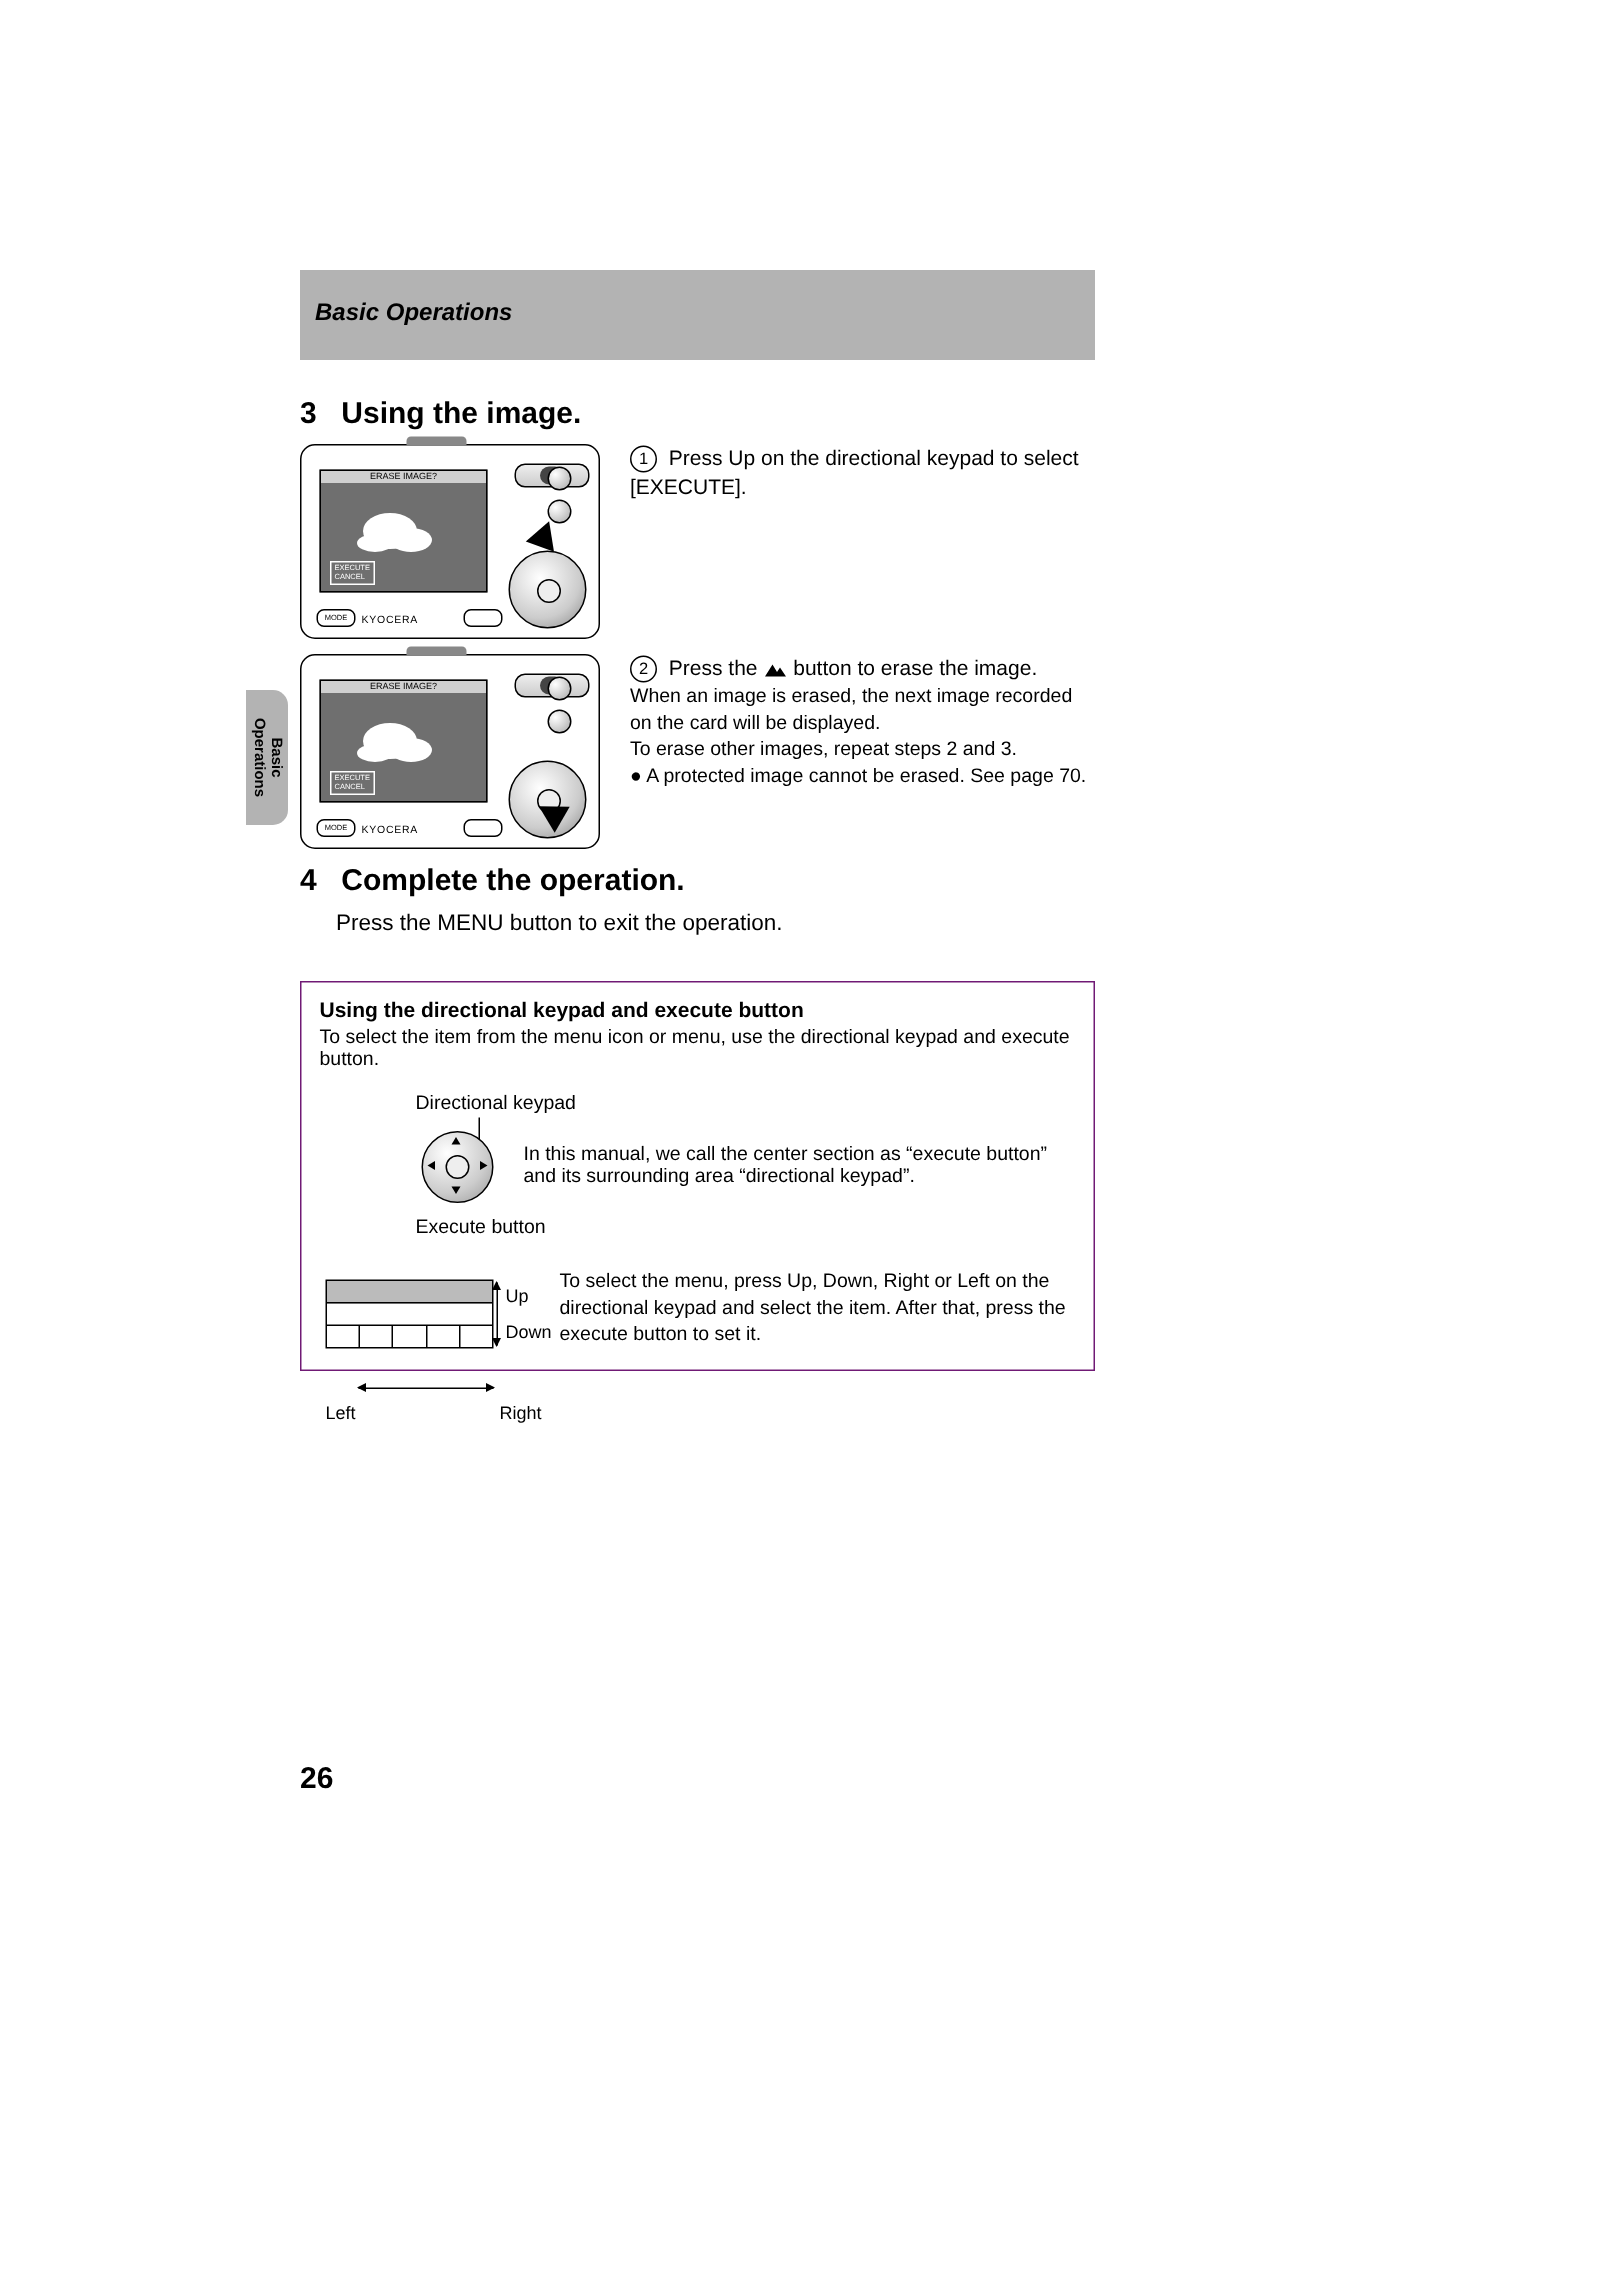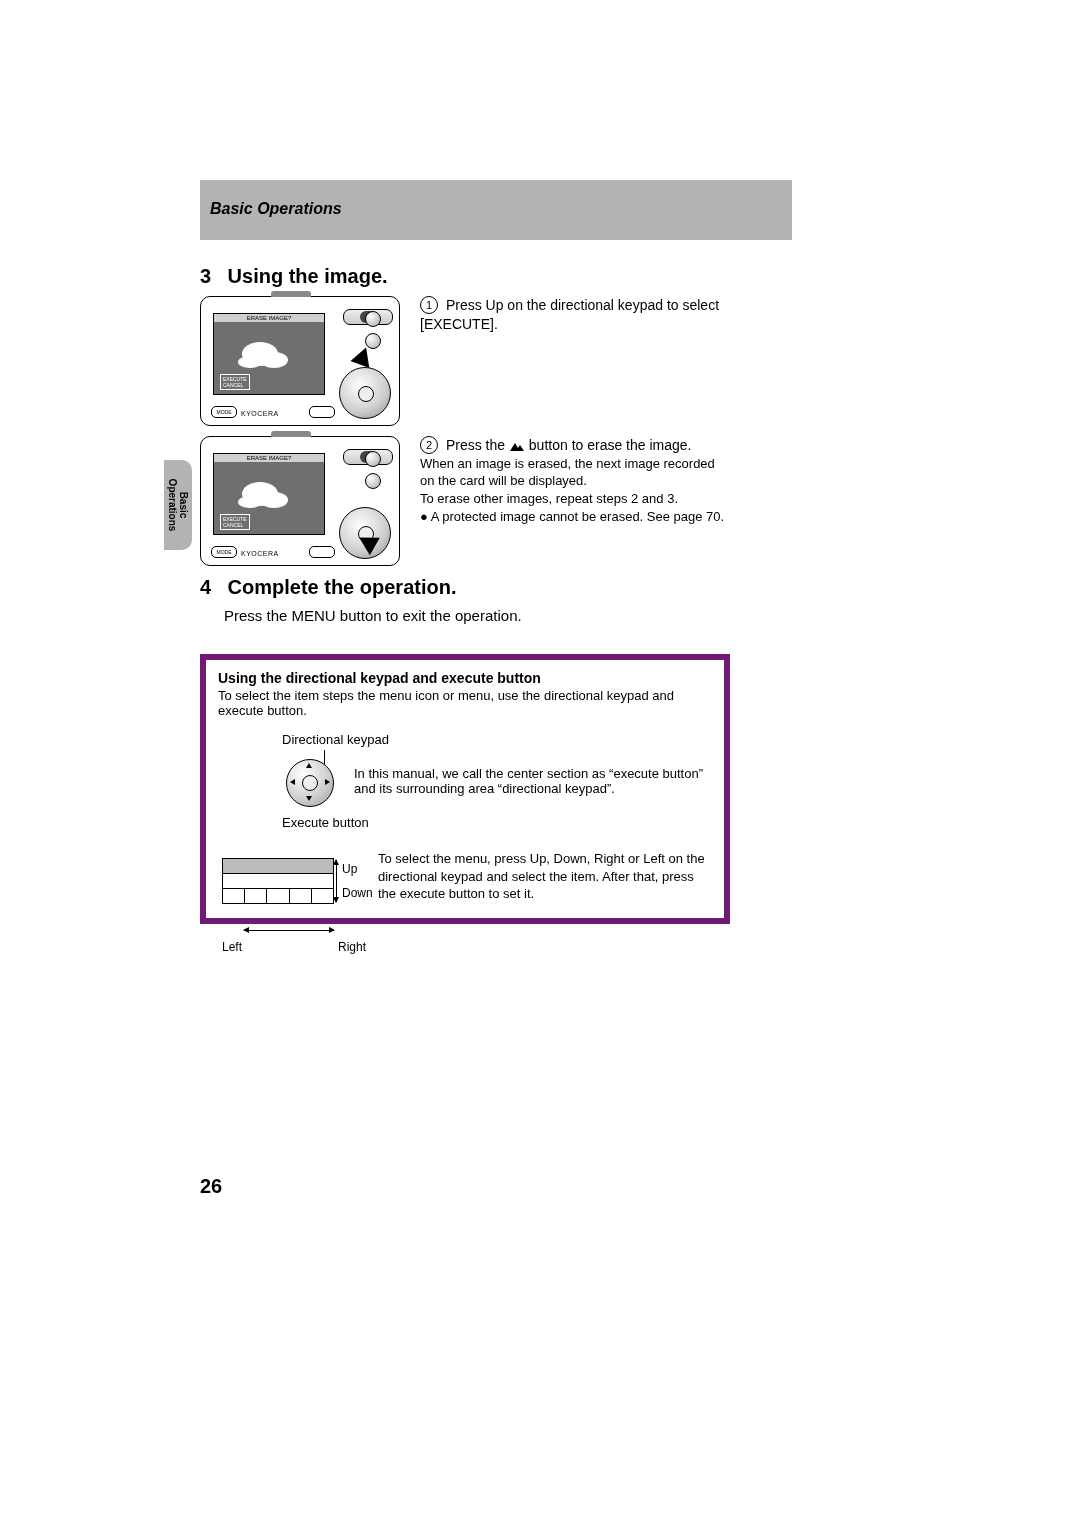--- a/index.html
+++ b/index.html
@@ -14,21 +14,21 @@
     width: 1080px;
     height: 1528px;
     position: relative;
     box-sizing: border-box;
     padding: 180px 0 0 0;
   }
   .header-bar {
     position: absolute;
     top: 180px;
     left: 200px;
-    width: 592px;
+    width: 530px;
     height: 60px;
     background: #b3b3b3;
     padding: 20px 0 0 10px;
     box-sizing: border-box;
     font-style: italic;
     font-weight: bold;
     font-size: 16px;
   }
   .content {
     position: absolute;
@@ -222,21 +222,21 @@
   .icon-mountain {
     display: inline-block;
     vertical-align: -2px;
   }
   .sub-instr {
     font-weight: normal;
     font-size: 15px;
     margin: 4px 0 0 24px;
   }
   .info-box {
-    border: 6px solid #701a75;
+    border: 1px solid #701a75;
     margin-top: 30px;
     padding: 10px 12px 14px 12px;
     font-size: 13px;
   }
   .info-box .box-title {
     font-weight: bold;
     font-size: 14px;
     margin-bottom: 2px;
   }
   .keypad-section {
@@ -488,21 +488,21 @@
     </div>
 
     <div class="step-title">
       <span class="num">4</span>
       <span>Complete the operation.</span>
     </div>
     <div class="sub-instr">Press the MENU button to exit the operation.</div>
 
     <div class="info-box">
       <div class="box-title">Using the directional keypad and execute button</div>
-      <div>To select the item steps the menu icon or menu, use the directional keypad and execute button.</div>
+      <div>To select the item from the menu icon or menu, use the directional keypad and execute button.</div>
 
       <div class="keypad-section">
         <div class="dk-label">Directional keypad</div>
         <div class="dk-line"></div>
         <div class="exec-keypad">
           <div class="keypad-draw">
             <div class="outer"></div>
             <div class="inner"></div>
             <div class="tri u"></div>
             <div class="tri d"></div>

